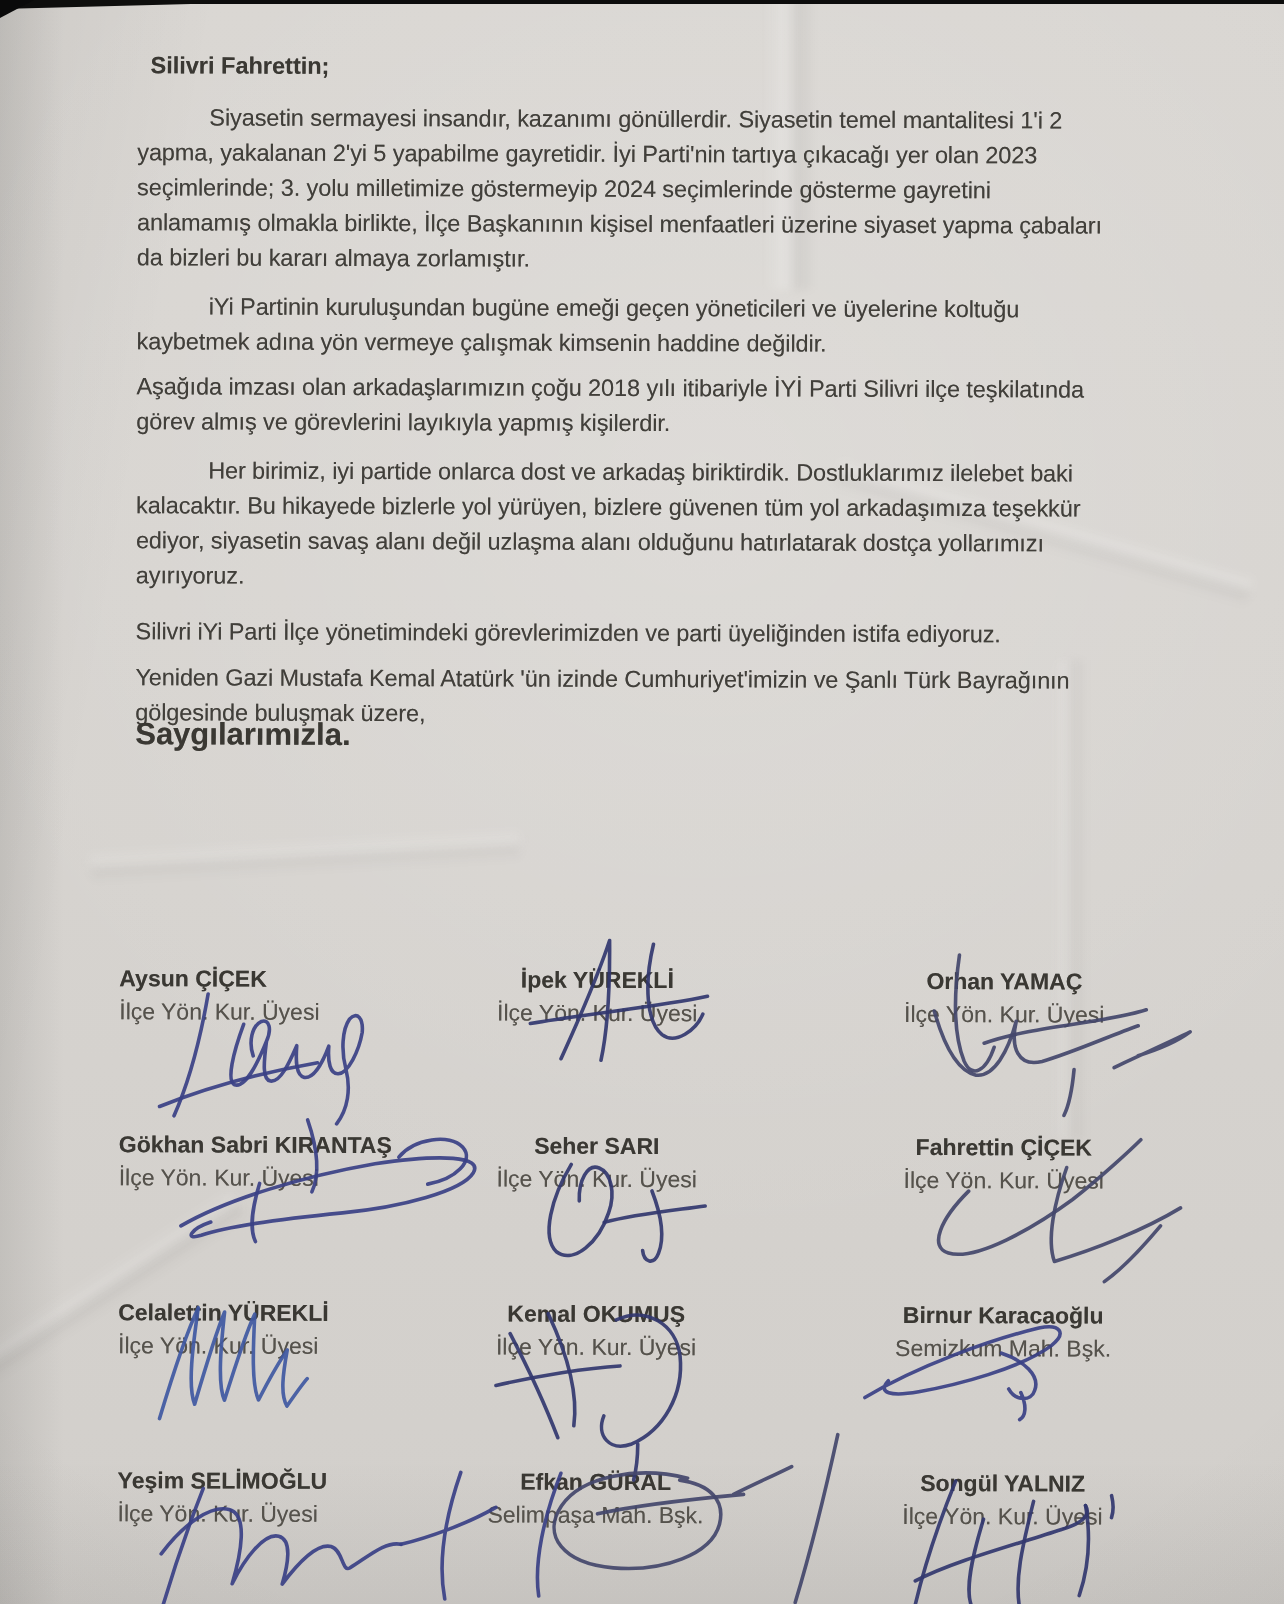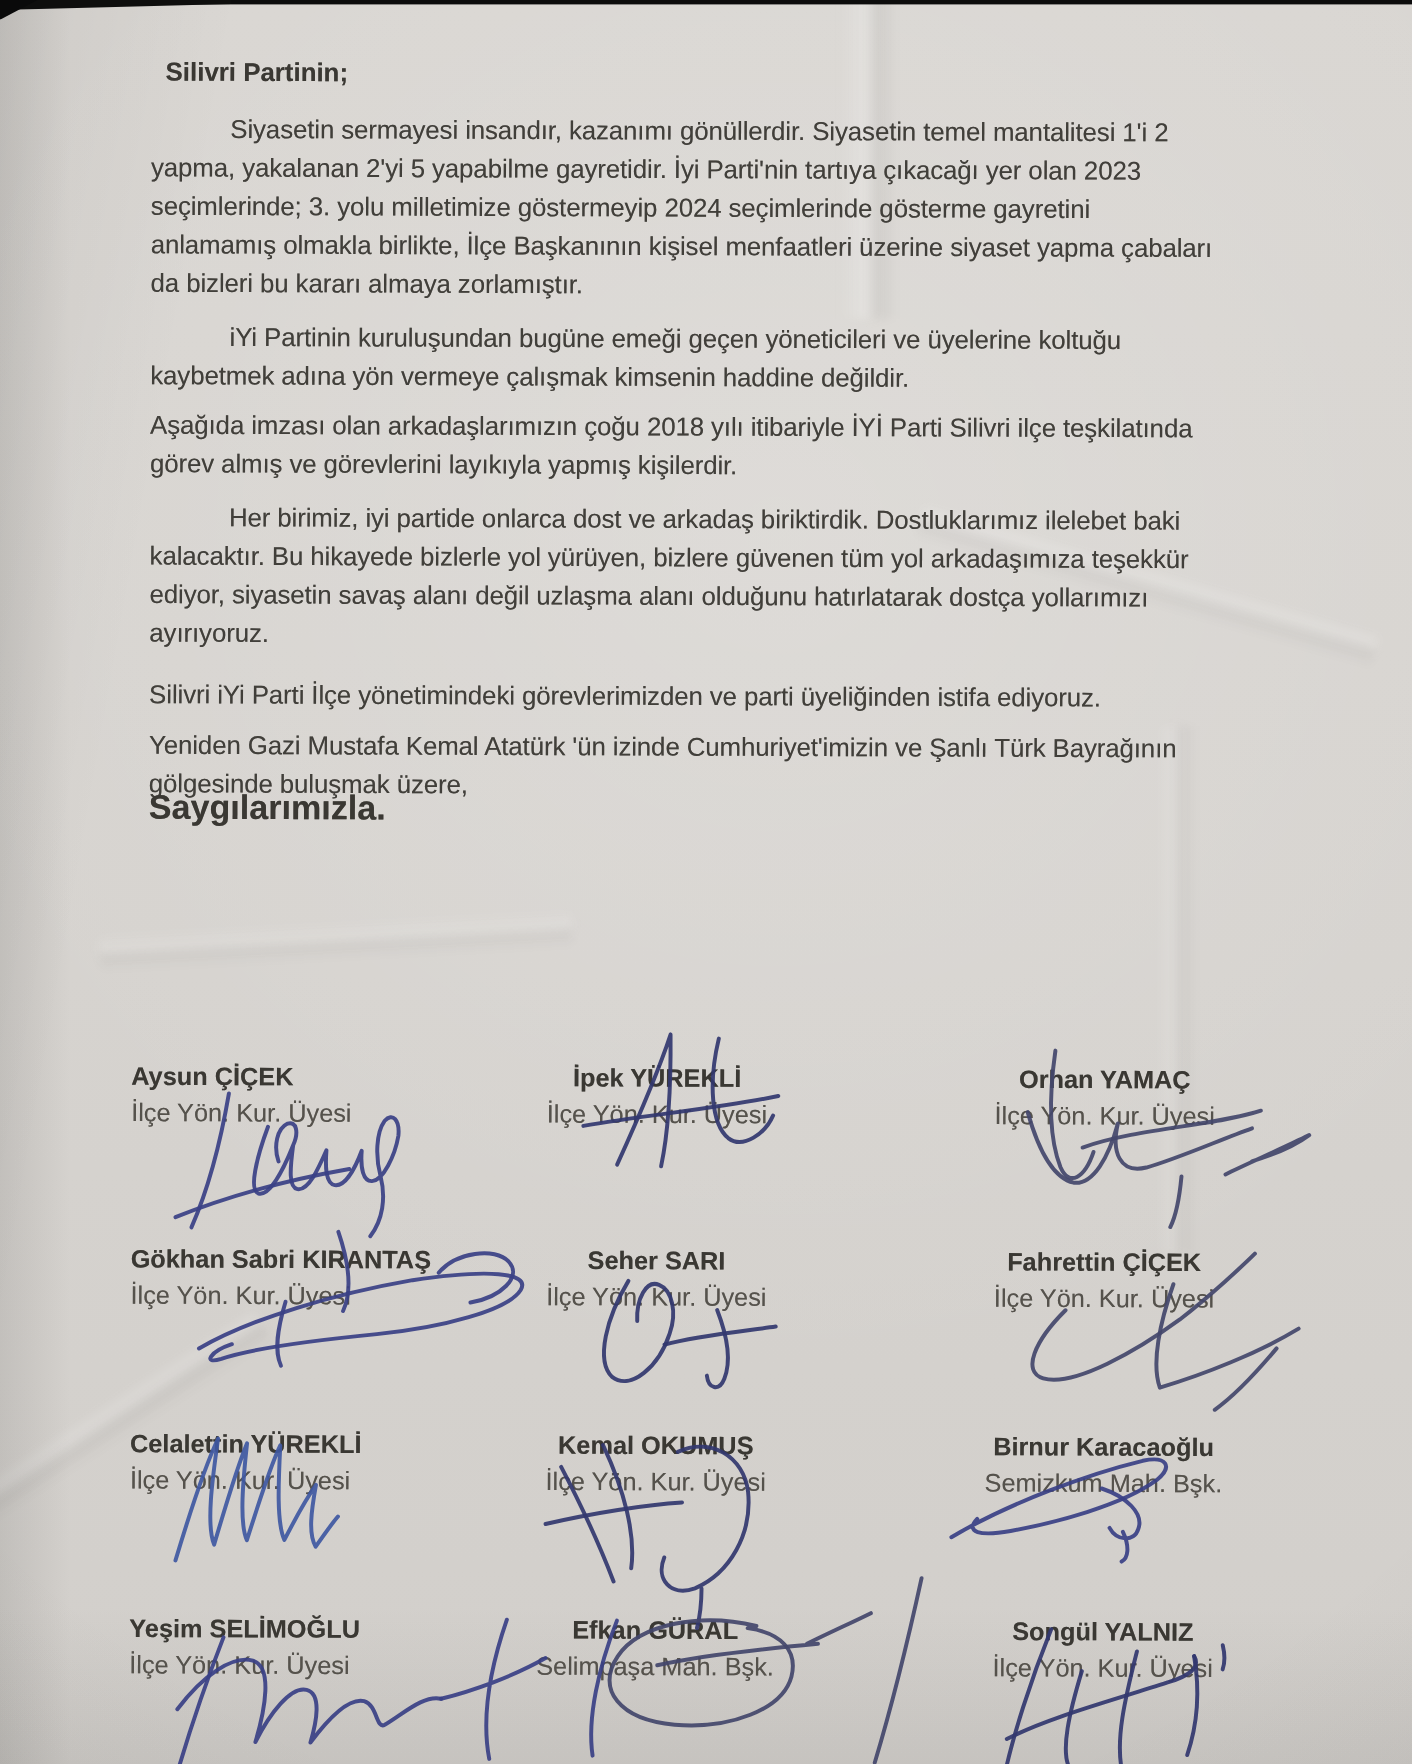--- a/index.html
+++ b/index.html
@@ -69,21 +69,21 @@
   <div class="crease d1"></div>
   <div class="crease h1"></div>
   <div class="crease v2"></div>
   <div class="crease d2"></div>
   <div class="shade-left"></div>
   <div class="shade-bottom"></div>
   <div class="vignette"></div>
 
   <div id="content">
 
-    <div class="salutation">Silivri Partinin;</div>
+    <div class="salutation">Silivri Fahrettin;</div>
 
     <div class="para p1 indent">Siyasetin sermayesi insandır, kazanımı gönüllerdir. Siyasetin temel mantalitesi 1'i 2
 yapma, yakalanan 2'yi 5 yapabilme gayretidir. İyi Parti'nin tartıya çıkacağı yer olan 2023
 seçimlerinde; 3. yolu milletimize göstermeyip 2024 seçimlerinde gösterme gayretini
 anlamamış olmakla birlikte, İlçe Başkanının kişisel menfaatleri üzerine siyaset yapma çabaları
 da bizleri bu kararı almaya zorlamıştır.</div>
     <div class="para p2 indent">iYi Partinin kuruluşundan bugüne emeği geçen yöneticileri ve üyelerine koltuğu
 kaybetmek adına yön vermeye çalışmak kimsenin haddine değildir.</div>
     <div class="para p3">Aşağıda imzası olan arkadaşlarımızın çoğu 2018 yılı itibariyle İYİ Parti Silivri ilçe teşkilatında
 görev almış ve görevlerini layıkıyla yapmış kişilerdir.</div>

